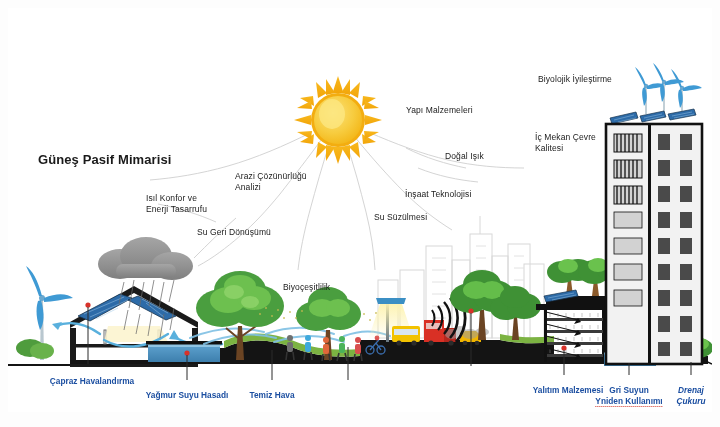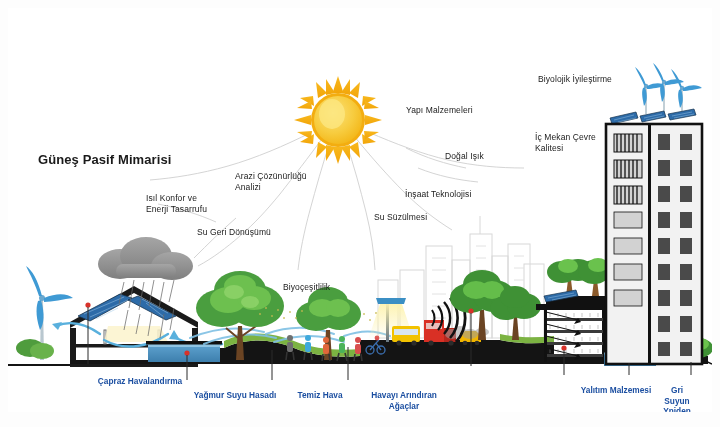--- a/index.html
+++ b/index.html
@@ -10,21 +10,21 @@
   }
   #artboard{
     position:absolute;left:8px;top:8px;width:704px;height:404px;
     background:#ffffff;overflow:hidden;
   }
   .lbl{position:absolute;color:#1a1a1a;font-size:8.5px;line-height:11px;
        letter-spacing:.1px;white-space:pre-line;}
   .lbl.bold{font-weight:bold;font-size:13px;}
   .blbl{position:absolute;color:#1c4fa1;font-weight:bold;font-size:8.3px;
         line-height:10.5px;text-align:center;white-space:pre-line;
-        transform:translateX(-50%);margin-left:48px;}
+        transform:translateX(-50%);}
   .blbl .ul{border-bottom:1.2px dotted #d23b2e;text-align:center;}
   svg{position:absolute;left:0;top:0;overflow:visible;}
 </style>
 </head>
 <body>
 
 <div id="canvas">
   <div id="artboard">
 
     <svg width="704" height="404" viewBox="0 0 704 404">
@@ -563,20 +563,18 @@
     <div class="lbl" style="left:398px;top:97px;">Yapı Malzemeleri</div>
     <div class="lbl" style="left:437px;top:143px;">Doğal Işık</div>
     <div class="lbl" style="left:397px;top:181px;">İnşaat Teknolojisi</div>
     <div class="lbl" style="left:514px;top:66px;padding-left:16px;">Biyolojik İyileştirme</div>
     <div class="lbl" style="left:527px;top:124px;">İç Mekan Çevre
 Kalitesi</div>
 
     <div class="blbl" style="left:84px;top:368px;">Çapraz Havalandırma</div>
     <div class="blbl" style="left:179px;top:382px;">Yağmur Suyu Hasadı</div>
     <div class="blbl" style="left:264px;top:382px;">Temiz Hava</div>
-    <div class="blbl" style="left:348px;top:382px;">Havayı Arındıran
-Ağaçlar</div>
     <div class="blbl" style="left:560px;top:377px;">Yalıtım Malzemesi</div>
     <div class="blbl" style="left:621px;top:377px;"><span>Gri Suyun</span><br><span class="ul">Yniden Kullanımı</span></div>
     <div class="blbl" style="left:683px;top:377px;font-style:italic;">Drenaj Çukuru</div>
 
   </div>
 </div>
 
 </body></html>

